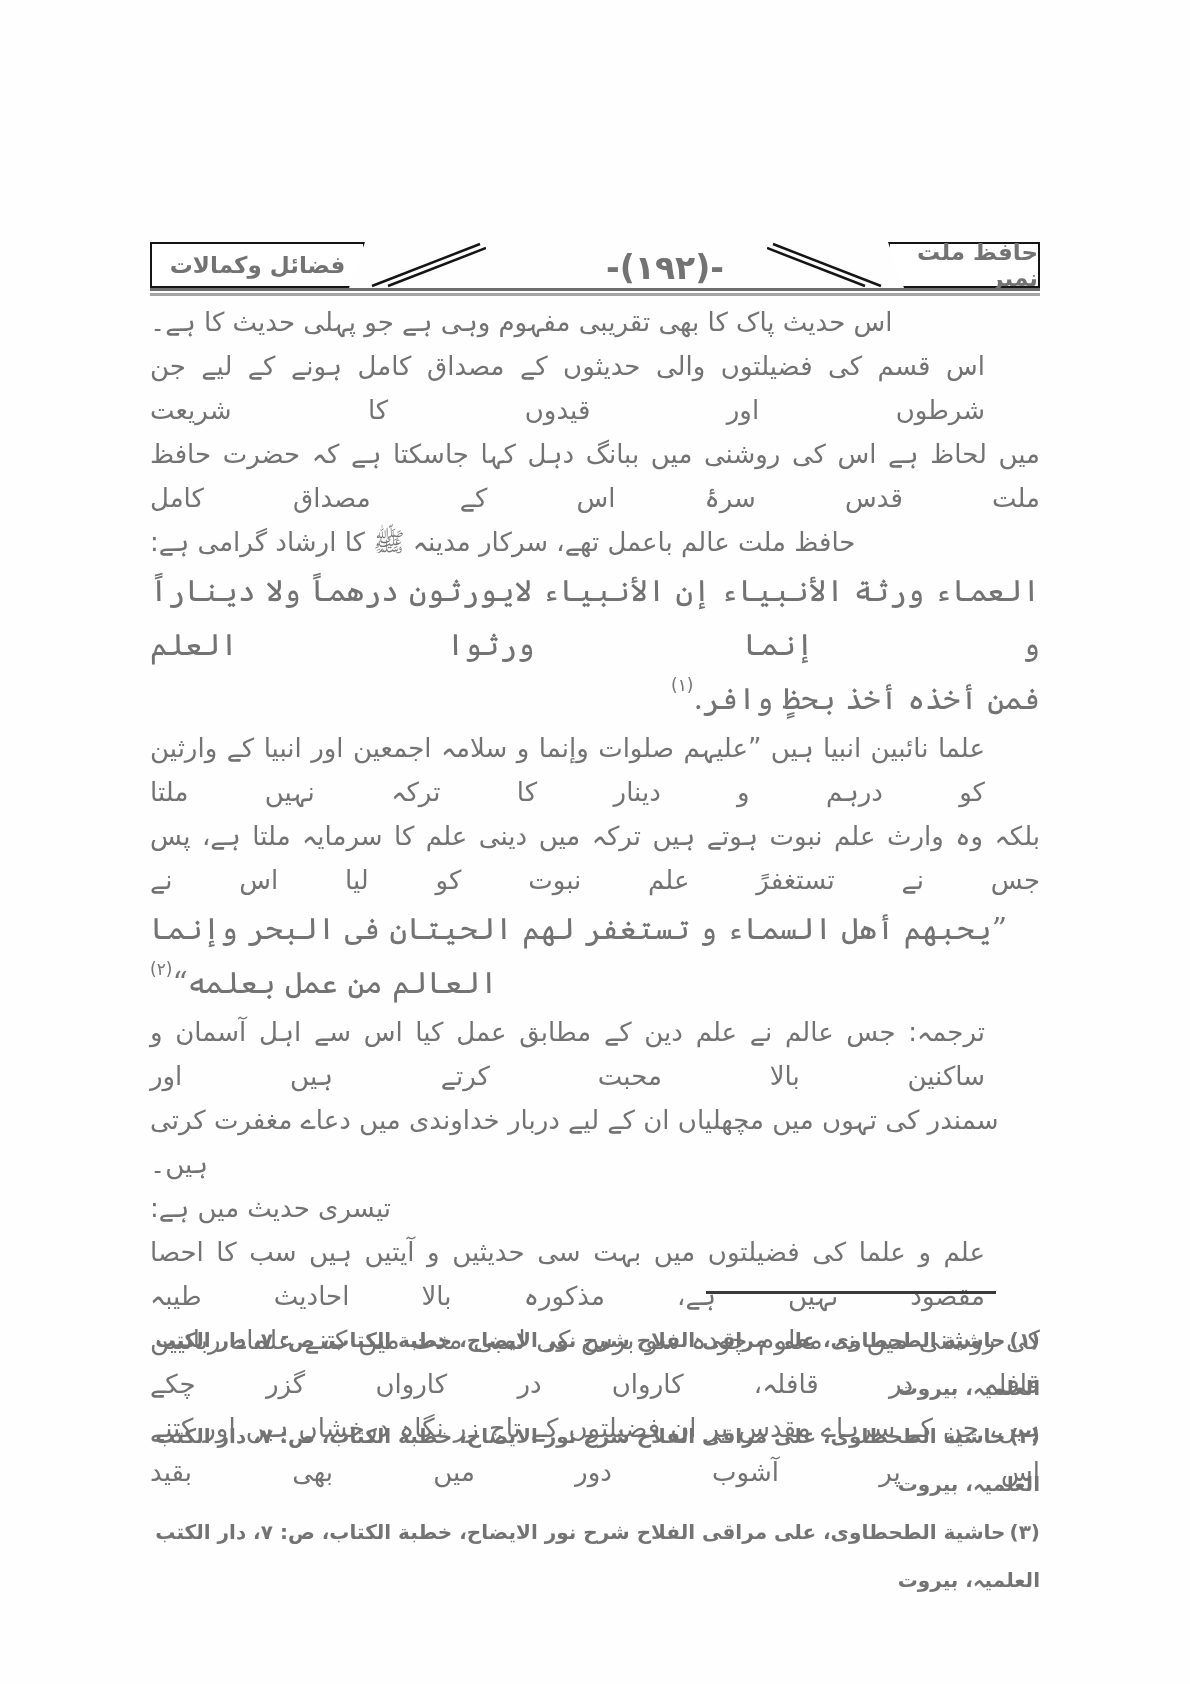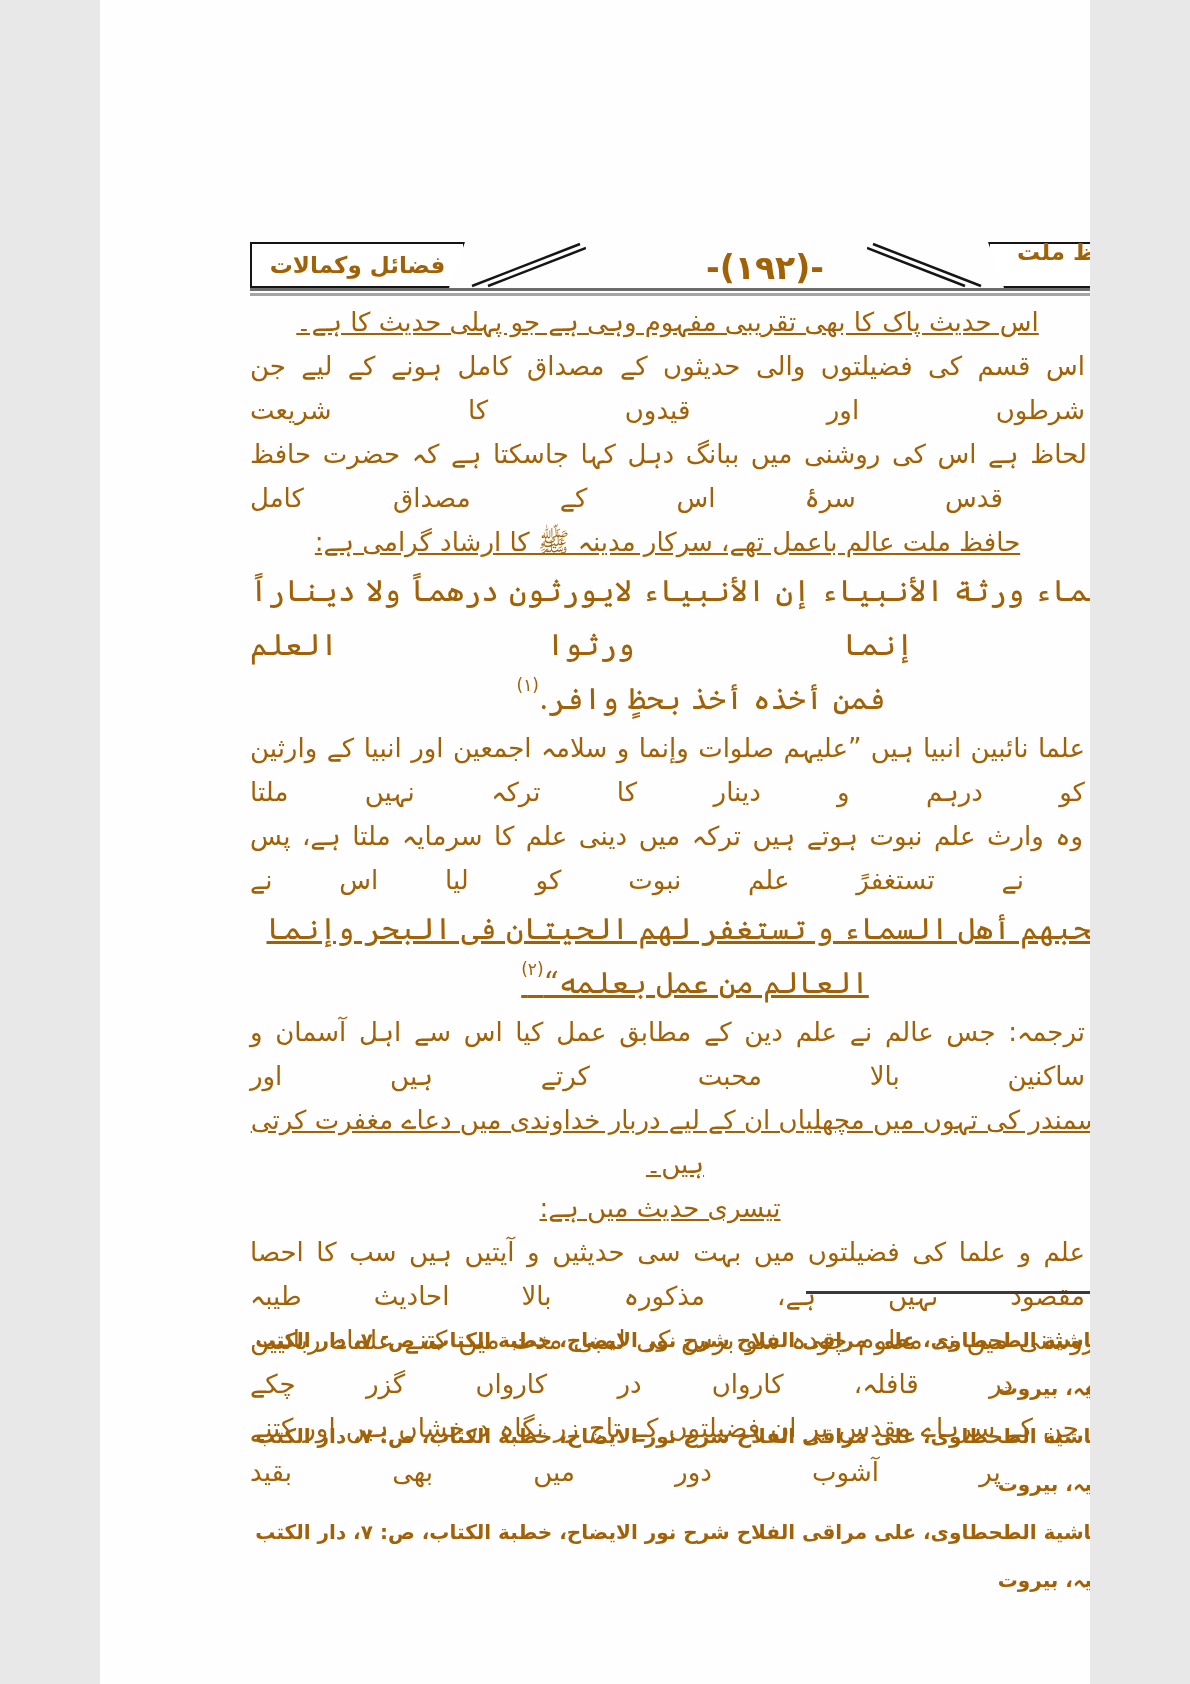--- a/index.html
+++ b/index.html
@@ -1,20 +1,19 @@
 <!DOCTYPE html>
 <html lang="ur"><head>
 <meta charset="utf-8">
 <style>
   html,body{margin:0;padding:0;background:#e8e8e8;}
   .page{
-    position:relative;width:974px;height:1684px;background:#fefefe;
-    margin:0 auto;overflow:hidden;color:#a16207;
+    position:relative;width:1190px;height:1684px;background:#fefefe;
+    margin:0 auto;overflow:hidden;color:#737373;
     font-family:"DejaVu Sans", sans-serif;
-    padding-left:16px;
   }
   
   .hdr{position:absolute;top:242px;left:150px;width:890px;height:46px;}
   .hbox{
     position:absolute;top:0;height:46px;border:2px solid #151515;background:#fff;
     display:flex;align-items:center;justify-content:center;
     font-weight:bold;font-size:23px;direction:rtl;box-sizing:border-box;
   }
   .hbox-left{left:0;width:215px;clip-path:polygon(0 0,100% 0,calc(100% - 16px) 100%,0 100%);}
   .hbox-right{right:0;width:152px;clip-path:polygon(0 0,100% 0,100% 100%,16px 100%);}
@@ -28,22 +27,22 @@
   .hrule{position:absolute;top:288px;left:150px;width:890px;height:8px;}
   .hrule .r1{height:3px;background:#6d6d6d;}
   .hrule .r2{height:2px;background:#fff;}
   .hrule .r3{height:3px;background:#a5a5a5;}
   
   .bod{position:absolute;top:300px;left:150px;width:890px;direction:rtl;}
   .ln{display:block;}
   .u{font-size:26px;line-height:44px;font-family:"DejaVu Sans", sans-serif;}
   .a{font-size:30px;line-height:54px;font-family:"DejaVu Serif", serif;}
   .just{text-align:justify;text-align-last:justify;}
-  .endr{text-align:center;text-decoration:underline;}
-  .endl{text-align:center;padding-left:12px;}
+  .endr{text-align:left;}
+  .endl{text-align:right;padding-left:12px;}
   .ind{padding-right:55px;}
   .ind-lg{padding-right:70px;}
   .ind-sm{padding-right:40px;}
   sup.fnmark{font-size:17px;line-height:0;vertical-align:18px;font-family:"DejaVu Sans", sans-serif;}
   
   .fnsep{position:absolute;top:1291px;left:706px;width:290px;border-top:3px solid #3a3a3a;}
   .fns{position:absolute;top:1316px;left:150px;width:890px;direction:rtl;text-align:right;font-weight:bold;}
   .fn-line{font-size:20px;line-height:48px;}
   .fn-line .mk{margin-left:4px;}
 </style>

